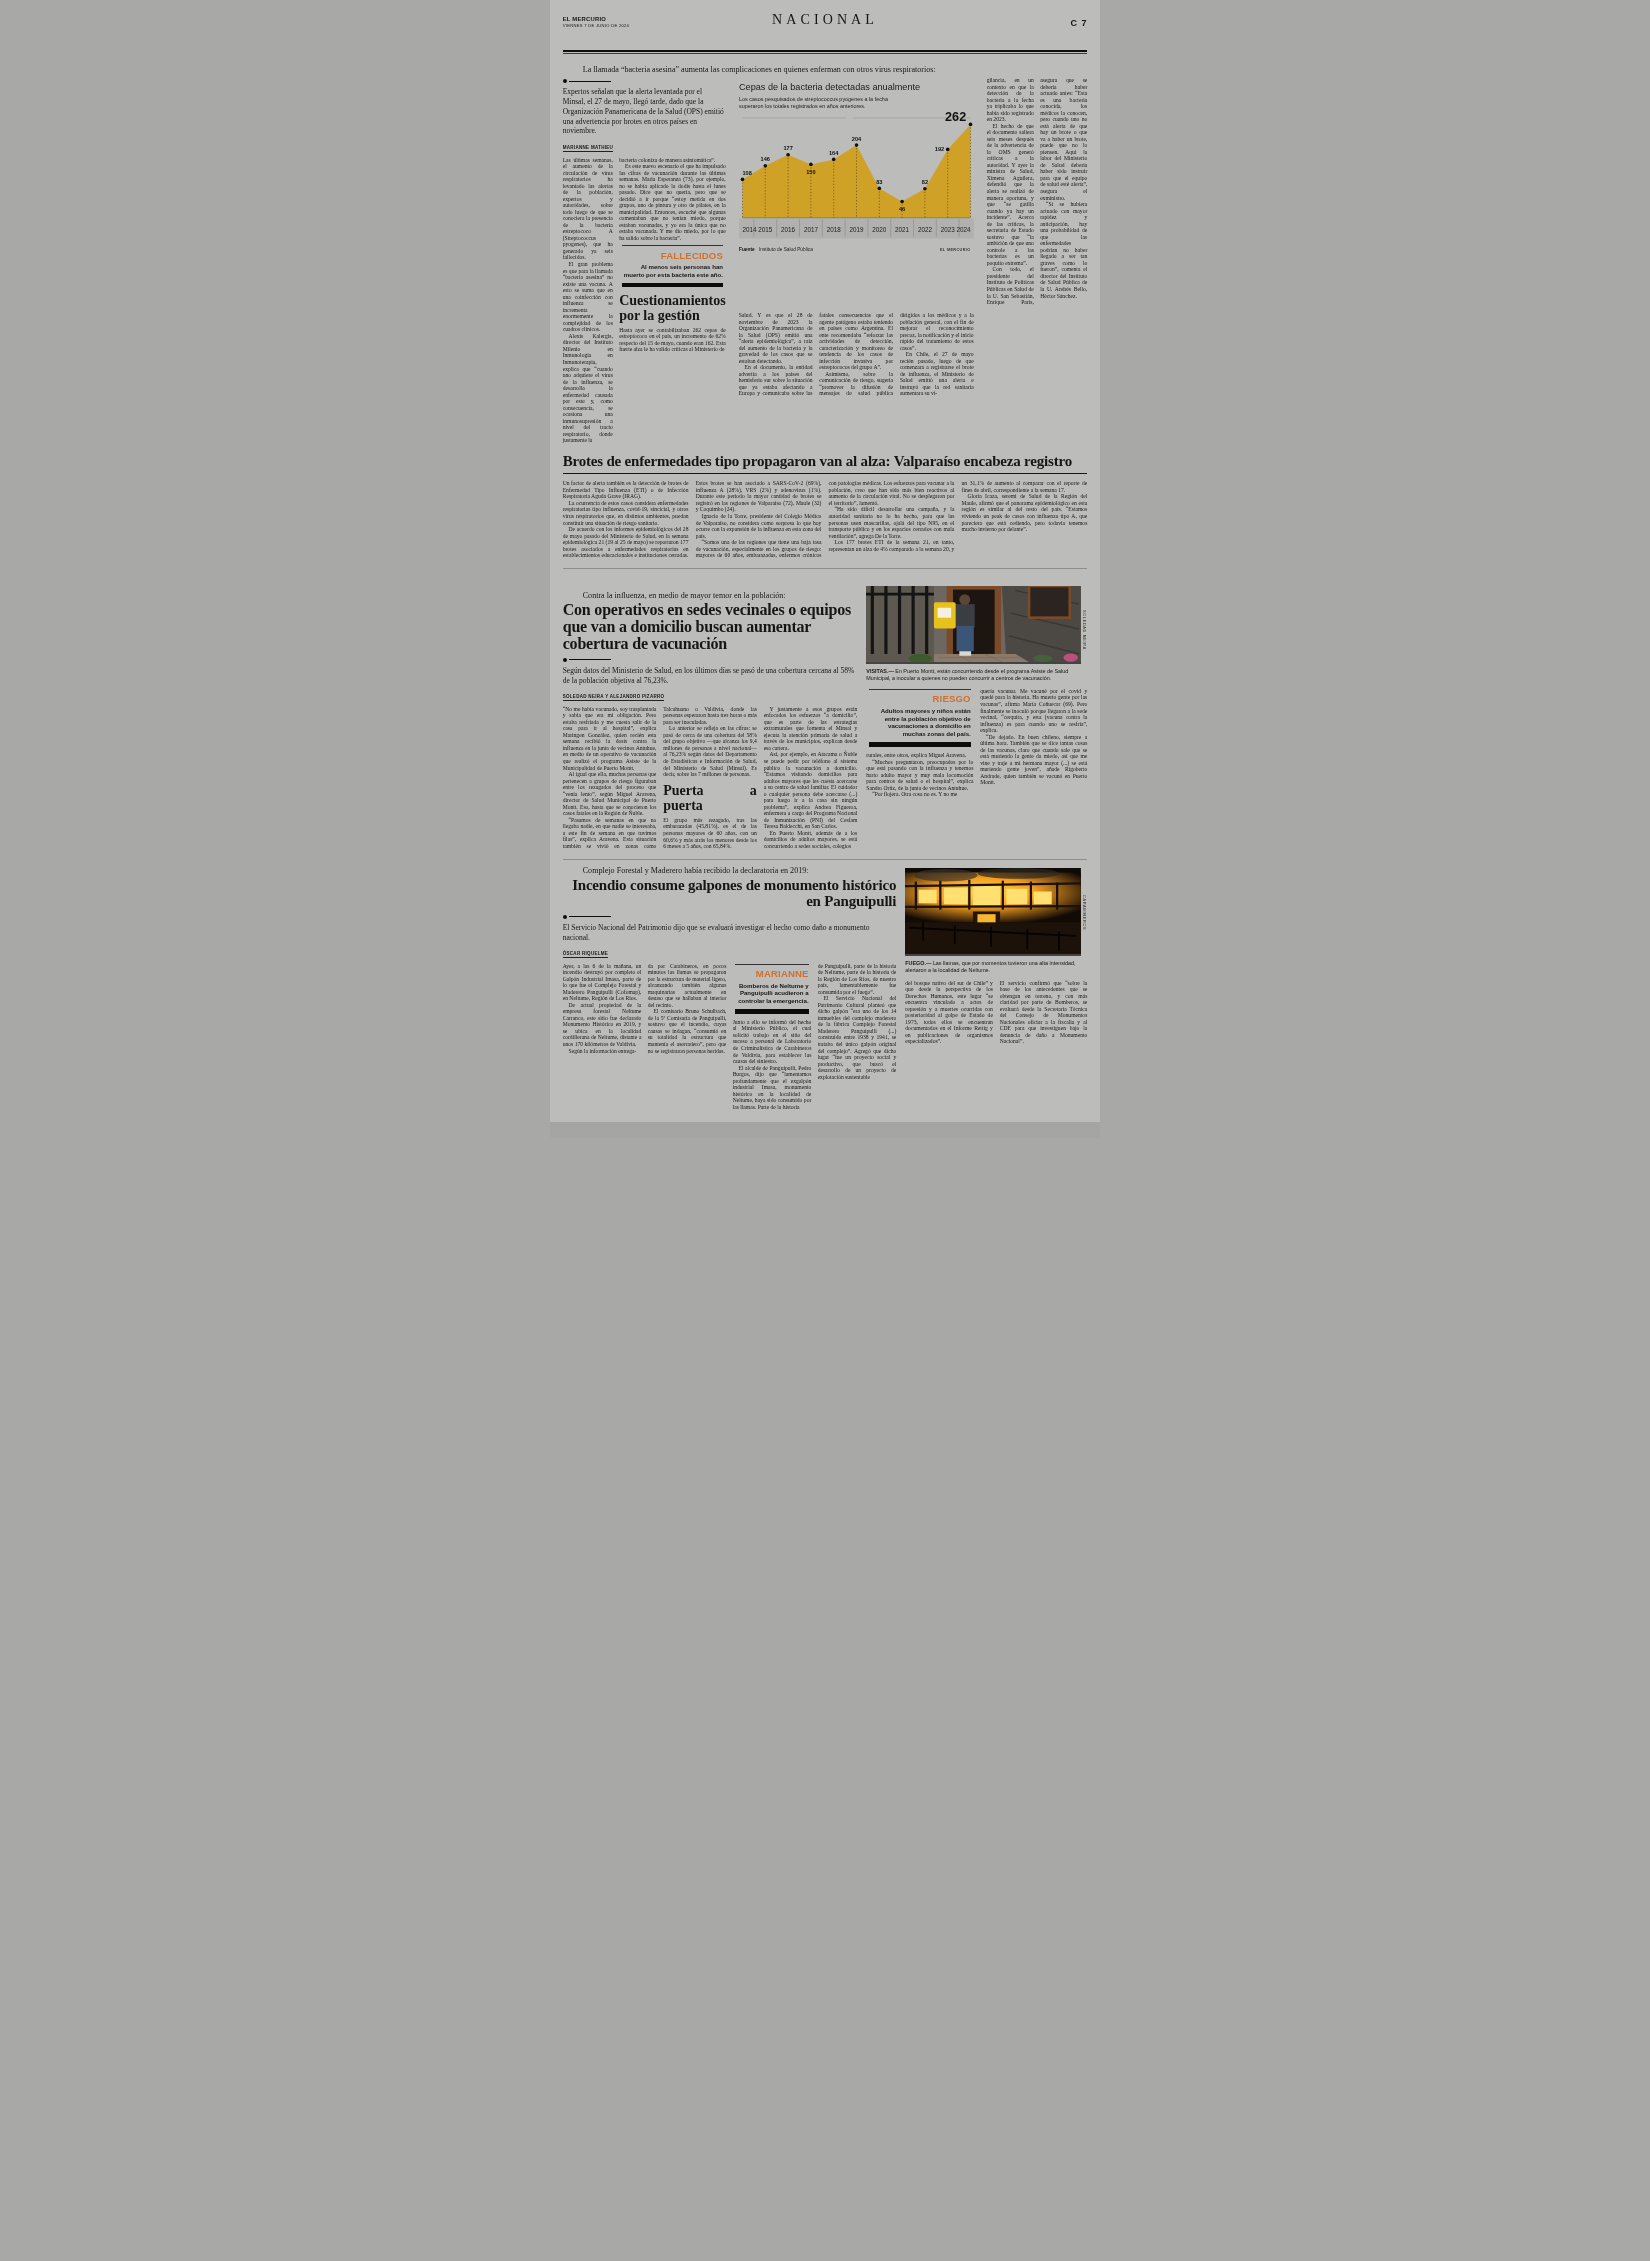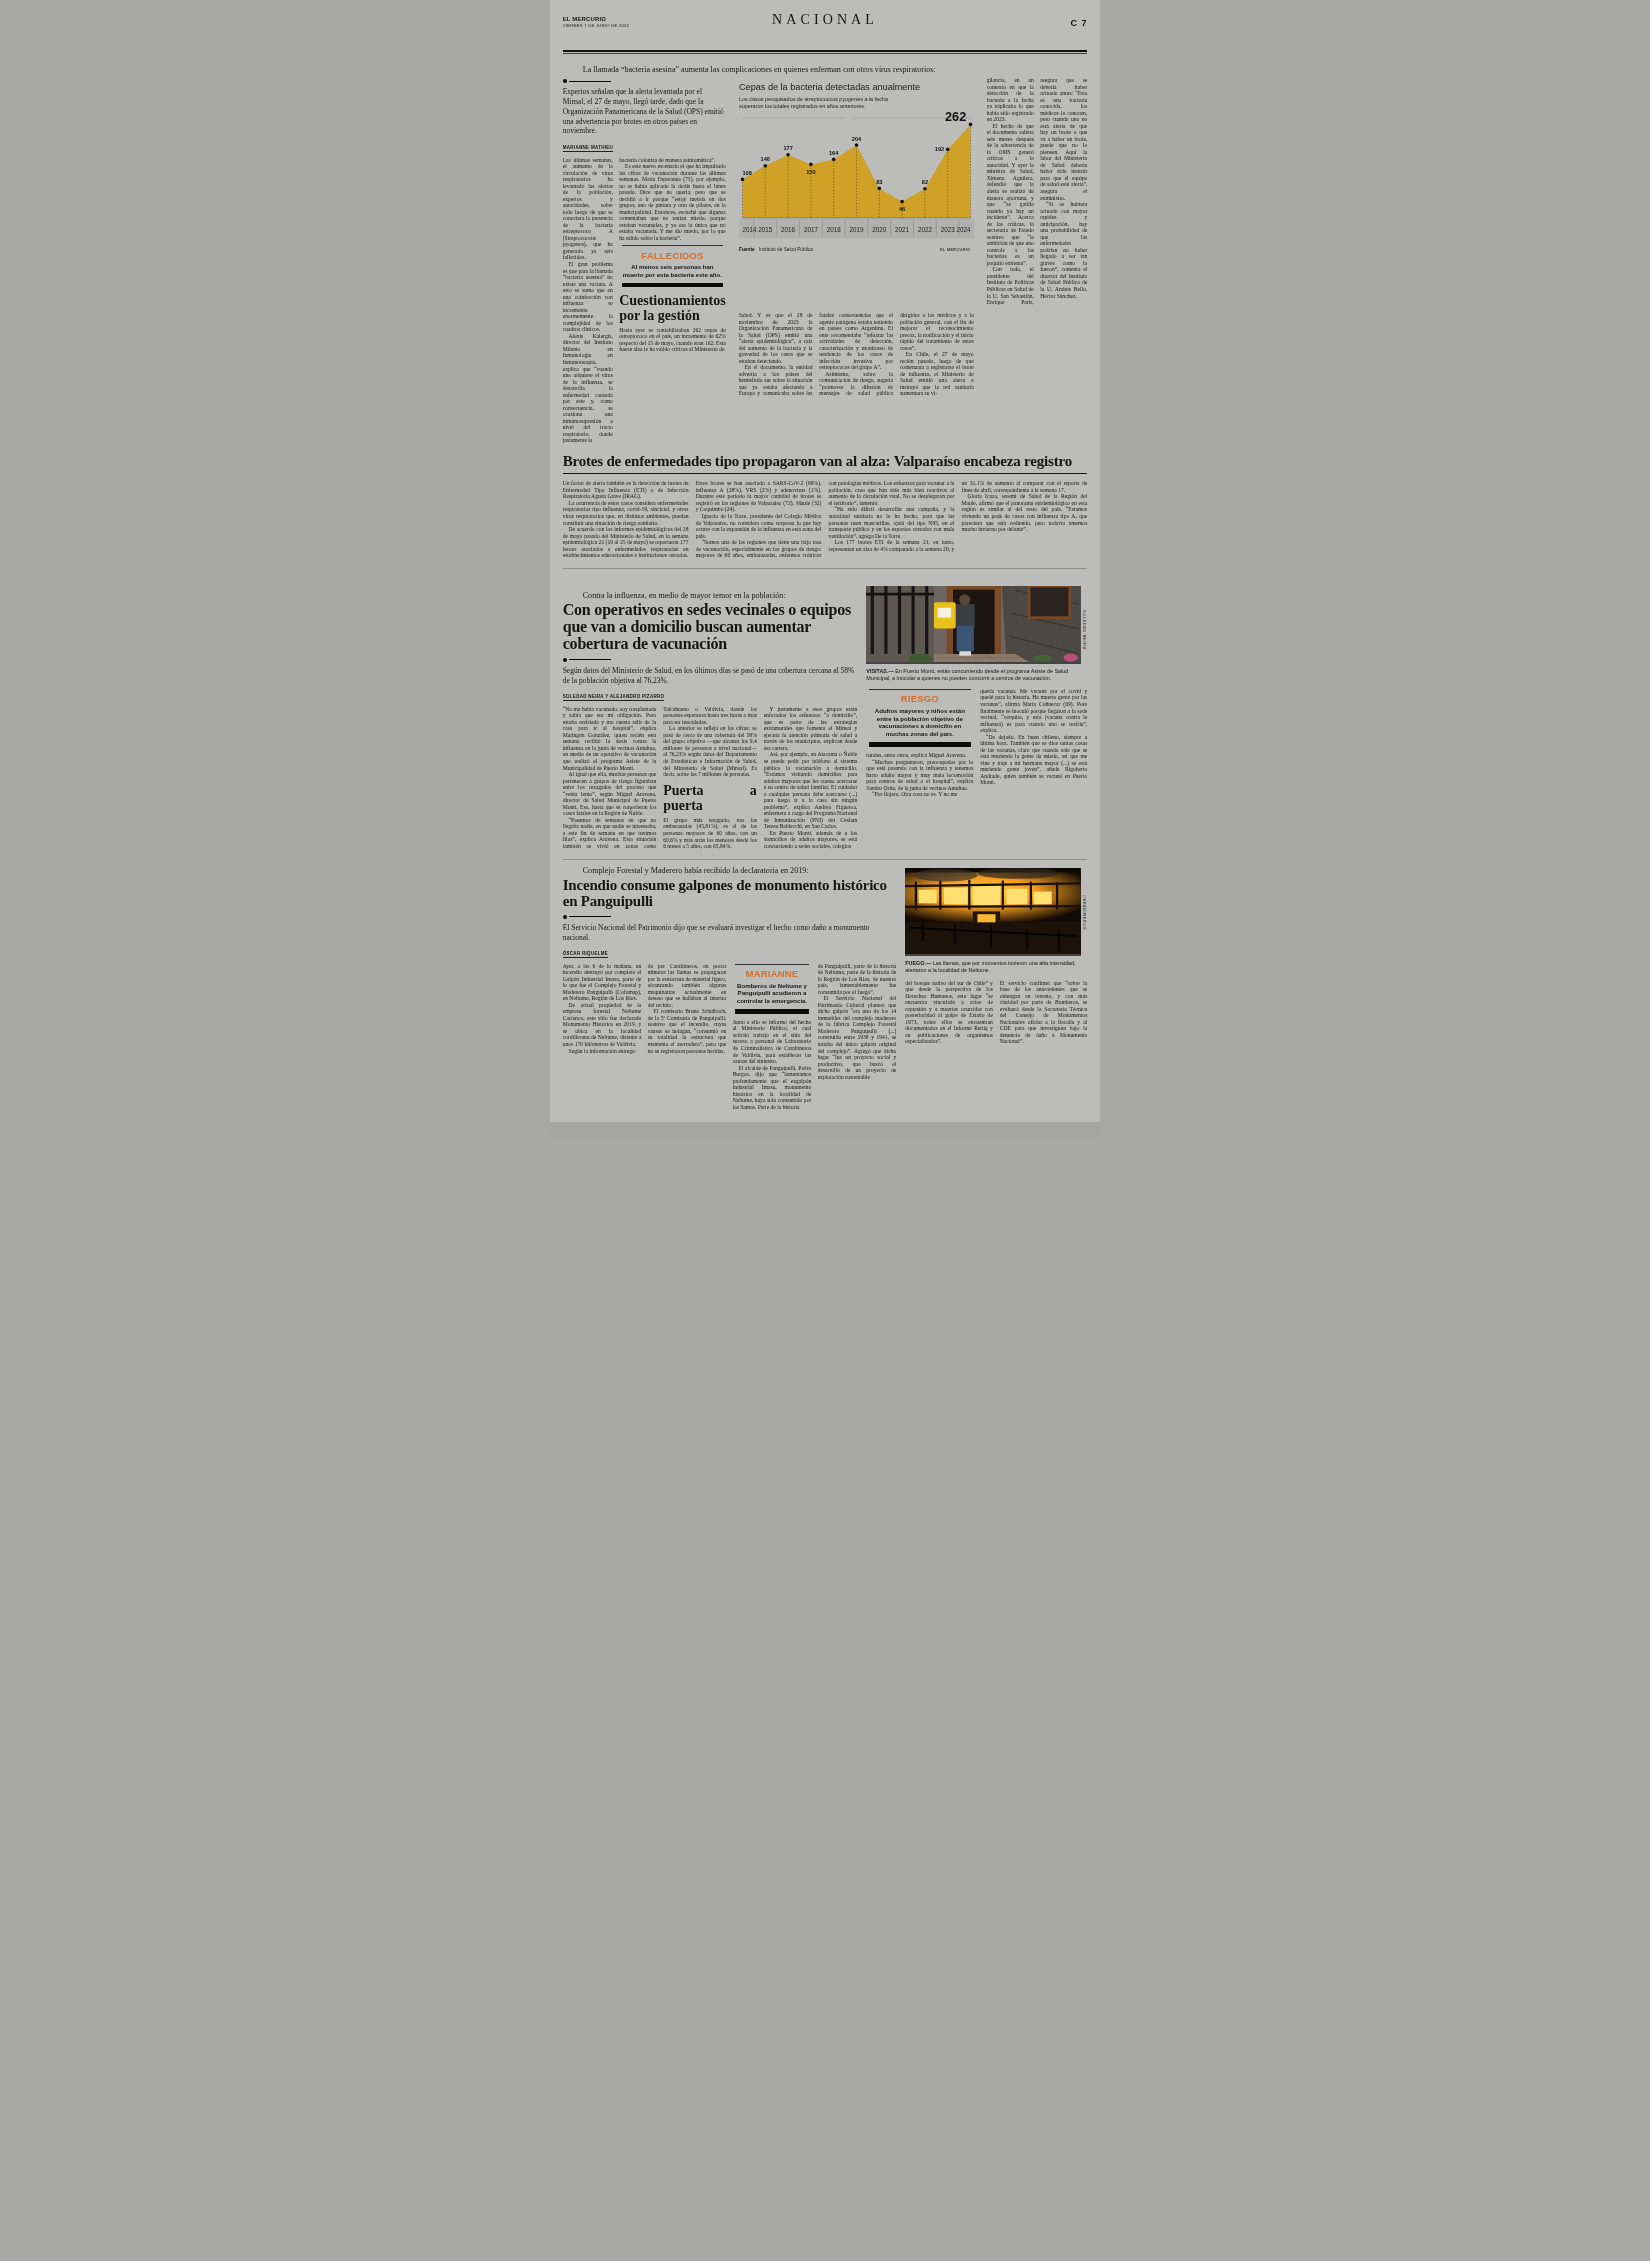--- a/index.html
+++ b/index.html
@@ -21,34 +21,34 @@
   .mh-page{font-family:"Liberation Sans",sans-serif;font-weight:700;font-size:9px;text-align:right;letter-spacing:0.9px;}
   .rule-thick{height:1.8px;background:#101010;}
   .rule-thin{height:0.5px;background:#3d3d3d;margin-top:1.4px;}
 
   
   .kicker{font-size:8.1px;margin:11.8px 0 2.7px 0;padding-left:20px;}
   h1.headline{font-weight:700;line-height:1.04;letter-spacing:-0.2px;}
   .h1-a1{font-size:21px;margin-bottom:7.2px;}
   .h1-a2{font-size:15px;border-bottom:0.9px solid #141414;padding-bottom:3.6px;margin-bottom:6.3px;}
   .h1-a3{font-size:16px;margin-bottom:5.4px;}
-  .h1-a4{font-size:15px;margin-bottom:5.4px;}
+  .h1-a4{font-size:15px;margin-bottom:5.4px;text-align:right;}
   .lede-marker{display:flex;align-items:center;gap:1.8px;margin:1.8px 0 3.6px 0;}
   .lede-marker .dot{width:4.5px;height:4.5px;border-radius:50%;background:#0d0d0d;}
   .lede-marker .line{width:42px;height:0.9px;background:#0d0d0d;}
   .lede{font-size:7.5px;line-height:1.32;margin-bottom:6.3px;}
   .byline{font-family:"Liberation Sans",sans-serif;font-weight:700;font-size:4.5px;letter-spacing:0.3px;border-bottom:0.5px solid #222;display:inline-block;padding-bottom:1.4px;margin-bottom:4.5px;}
   .bodytext{font-size:5.6px;line-height:1.17;text-align:justify;}
   .bodytext p{margin:0;}
   .bodytext p + p{text-indent:5.9px;}
   .subhead{font-size:14px;font-weight:700;line-height:1.1;margin:5.4px 0 3.2px 0;}
   .section-rule{height:0.5px;background:#8f8f8d;margin:9px 0 0 0;}
 
   
-  .news-box{border-top:0.5px solid #333;margin:3.6px 2.7px 5.4px 2.7px;padding-top:3.6px;text-align:center;}
+  .news-box{border-top:0.5px solid #333;margin:3.6px 2.7px 5.4px 2.7px;padding-top:3.6px;text-align:right;}
   .news-box-title{color:var(--accent);font-family:"Liberation Sans",sans-serif;font-weight:700;font-size:9.5px;letter-spacing:0.2px;margin-bottom:2.3px;}
   .news-box-text{font-family:"Liberation Sans",sans-serif;font-weight:700;font-size:6.1px;line-height:1.28;}
   .news-box-bar{height:4.1px;background:#0c0c0c;margin-top:4.5px;}
 
   
   .a1-grid{display:grid;grid-template-columns:163px 235px 1fr;grid-template-areas:"aleft achart aright" "aleft abottom aright";column-gap:13px;}
   .a1-left{grid-area:aleft;}
   .a1-chart{grid-area:achart;}
   .a1-bottom{grid-area:abottom;columns:3;column-gap:6.8px;margin-top:6.3px;}
   .a1-right{grid-area:aright;columns:2;column-gap:6.3px;}

